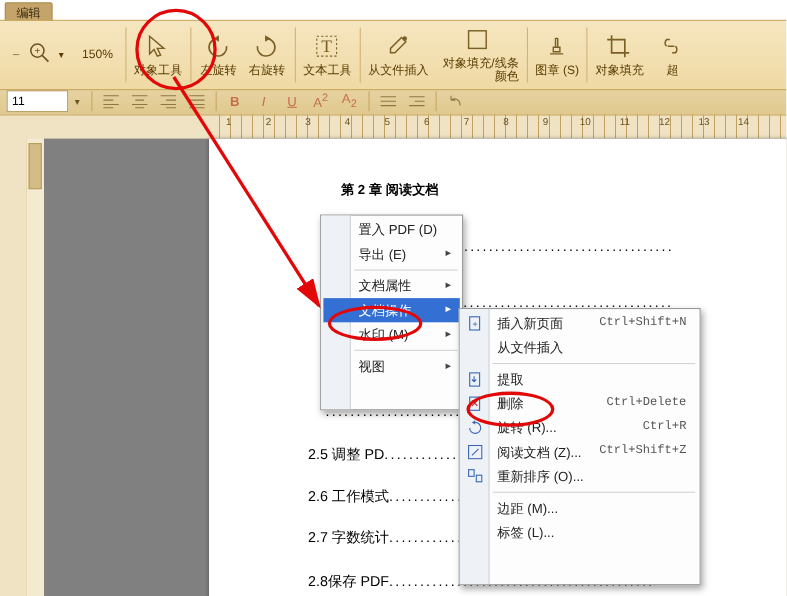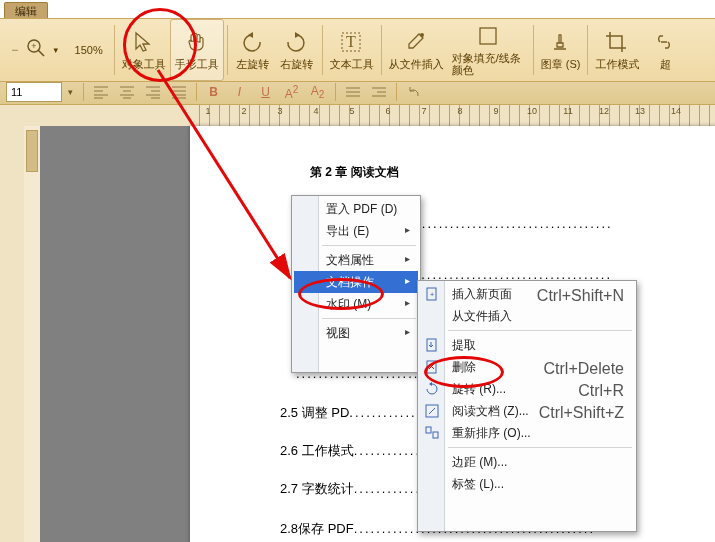--- a/index.html
+++ b/index.html
@@ -56,21 +56,21 @@
     min-width: 36px;
     height: 56px;
     cursor: pointer;
     color: #5a3c00;
   }
   .ico-lg {
     width: 26px; height: 26px;
     display: flex; align-items: center; justify-content: center;
     color: #665028;
   }
-  .ibtn .lbl { font-size: 11px; margin-top: 2px; line-height: 12px; color: #5a3c00; white-space: nowrap; }
+  .ibtn .lbl { font-size: 11px; margin-top: 2px; line-height: 12px; color: #5a3c00; white-space: nowrap; text-align: right; }
   .zoom-area {
     display: flex; align-items: center; gap: 4px;
     padding: 0 8px;
     height: 100%;
     color: #5a3c00;
   }
   .sub-toolbar {
     position: absolute;
     left: 0; top: 80px; right: 0;
     height: 24px;
@@ -207,21 +207,22 @@
   }
   .menu-item.hl {
     background: #3470d4;
     color: #fff;
   }
   .menu-item.hl::after { color: #fff; }
   .menu-item .short {
     position: absolute;
     right: 10px; top: 4px;
     color: #555;
-    font-size: 16px;
+    font-size: 11px;
+    font-family: Liberation Mono, monospace;
   }
   .menu-item .mi-ico {
     position: absolute;
     left: 4px; top: 3px;
     width: 16px; height: 16px;
     display: flex; align-items: center; justify-content: center;
   }
   .menu .msep {
     height: 1px;
     background: #d4d4d4;
@@ -266,26 +267,20 @@
   </div>
   <div class="sep"></div>
 
   <div class="ibtn">
     <svg class="ico-lg" width="24" height="24">
         <path d="M5 3 L5 19 L9 15 L12 21 L15 20 L12 14 L18 14 Z" fill="none" stroke="#7a5f24" stroke-width="1.3"></path>
       </svg>
     <span class="lbl">对象工具</span>
   </div>
 
-  <div class="ibtn" style="background:rgba(255,255,255,0.35);border:1px solid #d0b378;border-radius:3px">
-    <svg class="ico-lg" width="24" height="24">
-        <path d="M7 12 V6 a1.5 1.5 0 0 1 3 0 V11 M10 11 V5 a1.5 1.5 0 0 1 3 0 V11 M13 11 V6 a1.5 1.5 0 0 1 3 0 V12 M16 12 V9 a1.5 1.5 0 0 1 3 0 V15 a5 5 0 0 1 -5 5 h-3 a5 5 0 0 1 -5 -5 l-1 -3 a1.5 1.5 0 0 1 2.8 -1 Z" fill="none" stroke="#7a5f24" stroke-width="1.2"></path>
-      </svg>
-    <span class="lbl">手形工具</span>
-  </div>
   <div class="sep"></div>
 
   <div class="ibtn">
     <svg class="ico-lg" width="24" height="24">
         <path d="M13 5 A8 8 0 1 0 20 12" fill="none" stroke="#7a5f24" stroke-width="1.5"></path>
         <path d="M13 2 L13 8 L8 5 Z" fill="#7a5f24"></path>
       </svg>
     <span class="lbl">左旋转</span>
   </div>
   <div class="ibtn">
@@ -327,21 +322,21 @@
         <path d="M9 13 h6 v4 h-6 Z M11 5 a2 2 0 0 1 2 0 l0 8 h-2 Z M6 19 h12" fill="none" stroke="#7a5f24" stroke-width="1.3"></path>
       </svg>
     <span class="lbl">图章 (S)</span>
   </div>
   <div class="sep"></div>
 
   <div class="ibtn">
     <svg class="ico-lg" width="24" height="24">
         <path d="M6 2 V18 H22 M2 6 H18 V22" fill="none" stroke="#7a5f24" stroke-width="1.5"></path>
       </svg>
-    <span class="lbl">工作模式</span>
+    <span class="lbl">对象填充</span>
   </div>
 
   <div class="ibtn">
     <svg class="ico-lg" width="24" height="24">
         <path d="M8 12 a4 4 0 0 1 0 -6 l3 0 M16 12 a4 4 0 0 1 0 6 l-3 0 M9 12 h6" fill="none" stroke="#7a5f24" stroke-width="1.4"></path>
       </svg>
     <span class="lbl">超</span>
   </div>
 </div>
 

